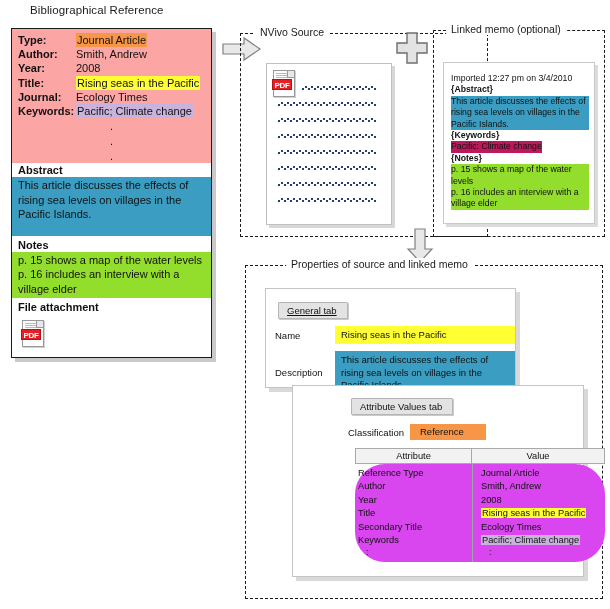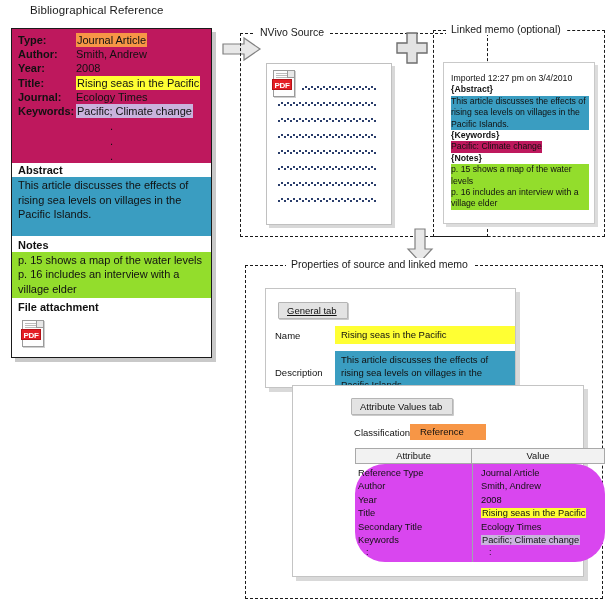--- a/index.html
+++ b/index.html
@@ -21,21 +21,21 @@
   }
 
   
   #biblio-card{
     left:11px;top:28px;width:201px;height:330px;
     background:#ffffff;border:1.5px solid #1a1a1a;
     box-shadow:4px 4px 0 0 #c9c9c9;
     box-sizing:border-box;
   }
   .field-block{
-    background:#be185d;padding:4px 0 2px 0;
+    background:#fca5a5;padding:4px 0 2px 0;
   }
   .field-row{display:flex;align-items:baseline;font-size:11px;line-height:14.2px;padding-left:6px;}
   .field-label{font-weight:bold;width:58px;flex:none;color:#111;}
   .field-val{white-space:nowrap;}
   .hl-orange{background:#f79646;padding:0 1px;}
   .hl-yellow{background:#ffff33;padding:0 1px;}
   .hl-purple{background:#c9b3dd;padding:0 1px;}
   .dots-col{text-align:center;font-size:11px;line-height:13px;padding-top:2px;color:#111;}
   .sec-head{font-weight:bold;font-size:11px;line-height:14px;padding-left:6px;color:#111;}
   .abs-body{
@@ -118,21 +118,21 @@
   .tabchip{
     display:inline-block;background:#e3e3e3;border:1px solid #b5b5b5;
     font-size:9.5px;padding:2px 10px 2px 8px;color:#111;
     box-shadow:1px 1px 0 0 #cacaca;border-radius:1px;
   }
   .gen-row{display:flex;align-items:center;font-size:9.5px;margin-top:7px;}
   .gen-label{width:60px;flex:none;padding-left:9px;color:#111;}
   .gen-name{background:#ffff33;width:195px;padding:3px 0 3px 6px;line-height:12px;}
   .gen-desc{background:#3a9dc1;width:195px;padding:3px 6px 3px 6px;line-height:12.6px;}
 
-  .cls-row{display:flex;align-items:center;font-size:9.5px;padding-left:9px;margin-top:9px;text-align:right;}
+  .cls-row{display:flex;align-items:center;font-size:9.5px;padding-left:9px;margin-top:9px;}
   .cls-label{width:62px;flex:none;}
   .cls-val{background:#f79646;padding:2px 22px 2px 10px;line-height:12px;}
 
   #attr-table{margin:8px 0 0 16px;width:250px;font-size:9.3px;}
   .th-row{display:flex;}
   .th{
     background:#f2f2f2;border:1px solid #a9a9a9;text-align:center;
     padding:2px 0;box-sizing:border-box;
   }
   .th.attr{width:117px;}

